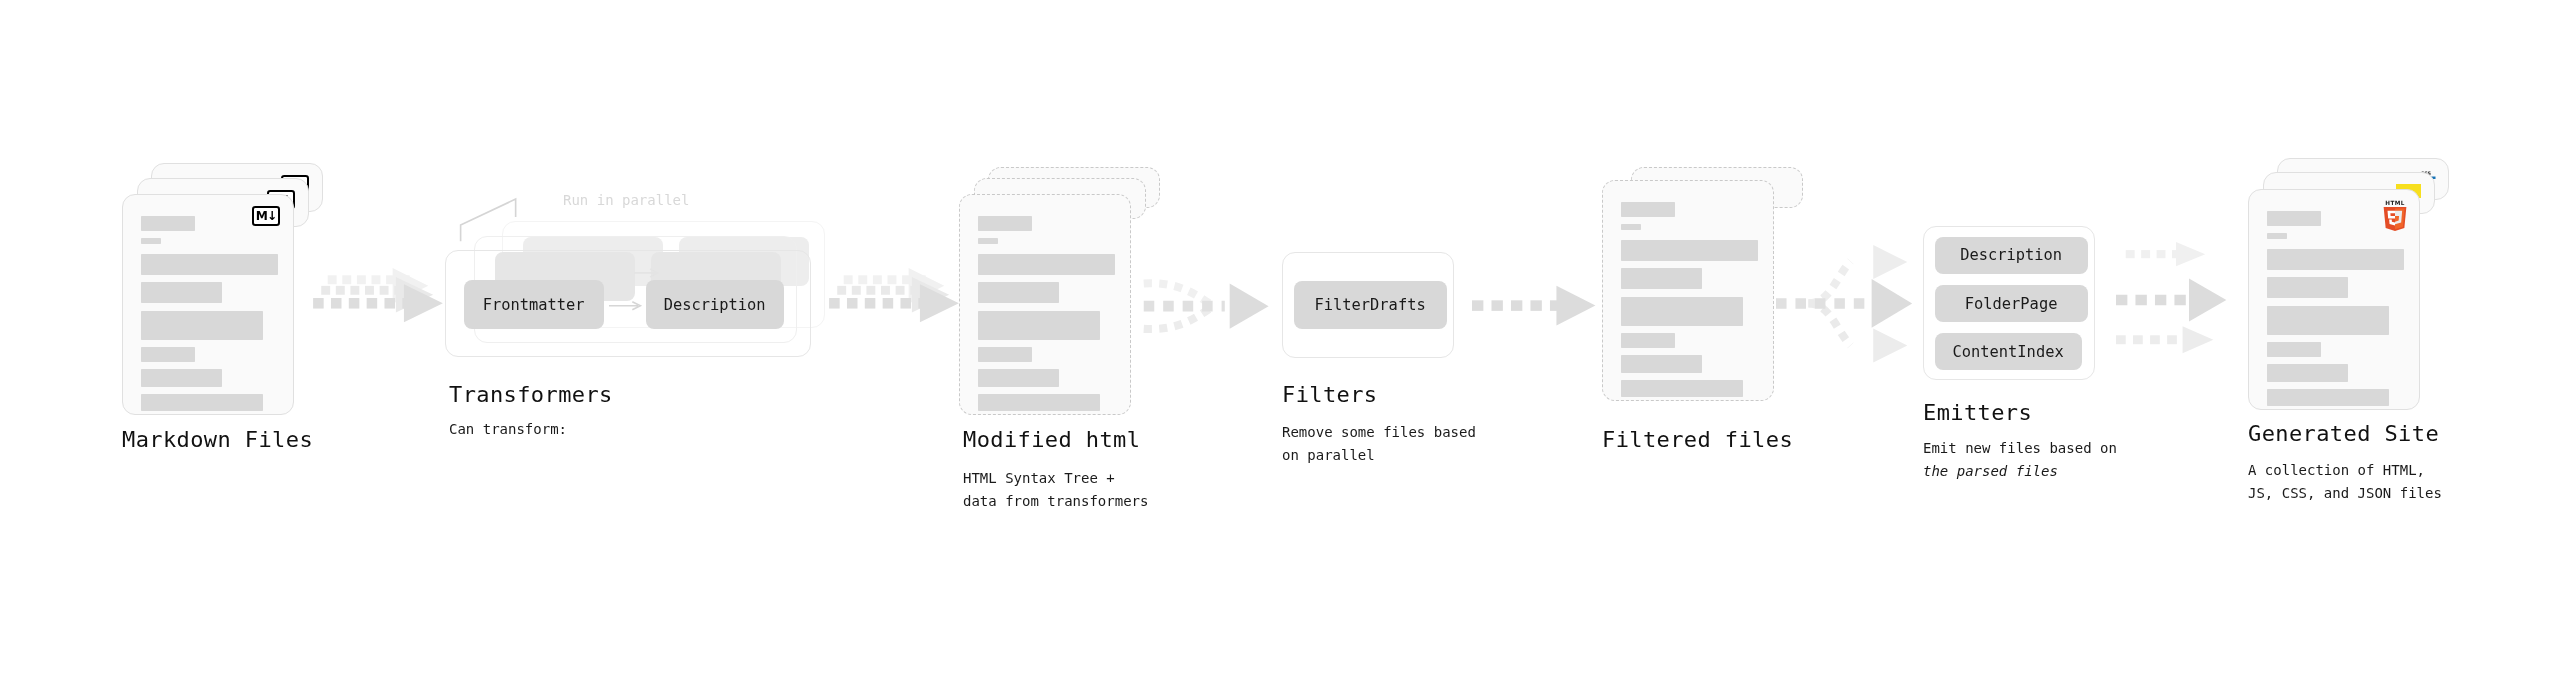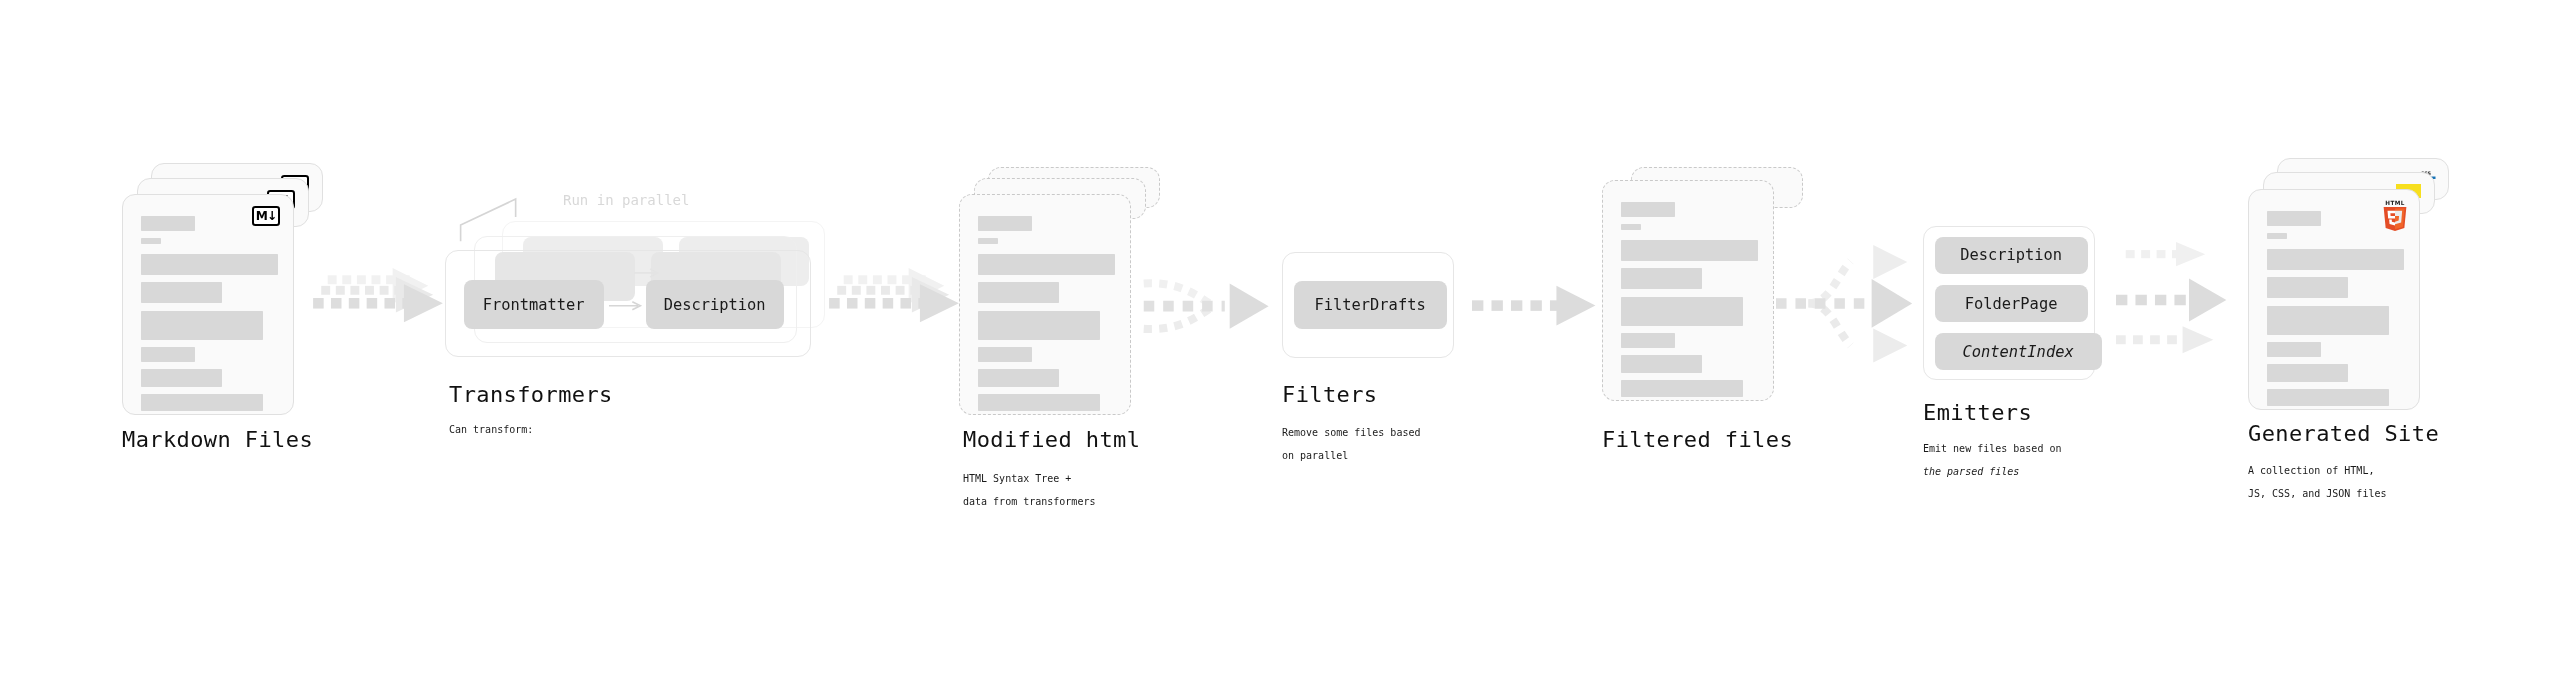--- a/index.html
+++ b/index.html
@@ -52,21 +52,21 @@
     background:transparent;box-sizing:border-box;
   }
   .group-box.light{border-color:#efefef;}
   .group-box.lighter{border-color:#f4f4f4;}
 
   
   .title{
     font-size:22px;letter-spacing:0.4px;color:#111;white-space:nowrap;
   }
   .sub{
-    font-size:10px;line-height:23px;color:#1a1a1a;white-space:pre;
+    font-size:14px;line-height:23px;color:#1a1a1a;white-space:pre;
   }
   .note{
     font-size:14px;color:#d8d8d8;white-space:nowrap;
   }
   ul.blist{margin:0;padding:0;list-style:none;}
   ul.blist li{font-size:14px;line-height:23px;color:#1a1a1a;white-space:pre;padding-left:11.4px;position:relative;}
   ul.blist li:before{content:"\2022";position:absolute;left:0;top:0;}
 
   svg{display:block;overflow:visible;}
 </style>
@@ -288,21 +288,21 @@
       <path d="M120 119 L162 140 L120 161 Z" fill="#ececec"></path>
       <path d="M0 88 L120 88" fill="none" stroke="#e0e0e0" stroke-width="13" stroke-dasharray="13 11"></path>
       <path d="M118 58 L168 88 L118 118 Z" fill="#dcdcdc"></path>
     </svg>
   </div>
 
   <div class="abs" style="left:1923px;top:226px;">
     <div class="group-box" style="left:0;top:0;width:172px;height:154px;">
       <div class="pill abs" style="left:10.6px;top:9.8px;width:153px;height:37px;">Description</div>
       <div class="pill abs" style="left:10.6px;top:58px;width:153px;height:37px;">FolderPage</div>
-      <div class="pill abs" style="left:10.6px;top:106px;width:167px;height:37px;font-style:italic;">ContentIndex</div>
+      <div class="pill abs" style="left:10.6px;top:106px;width:147px;height:37px;">ContentIndex</div>
     </div>
   </div>
 
   <div class="abs title" style="left:1923px;top:400px;text-align:center;">Emitters</div>
   <div class="abs sub" style="left:1923px;top:437px;">Emit new files based on</div>
   <div class="abs sub" style="left:1923px;top:460px;font-style:italic;">the parsed files</div>
 
   <div class="abs" style="left:2116px;top:229px;">
     <svg width="142" height="142" viewBox="0 0 175 175">
       <g fill="#f0f0f0">

